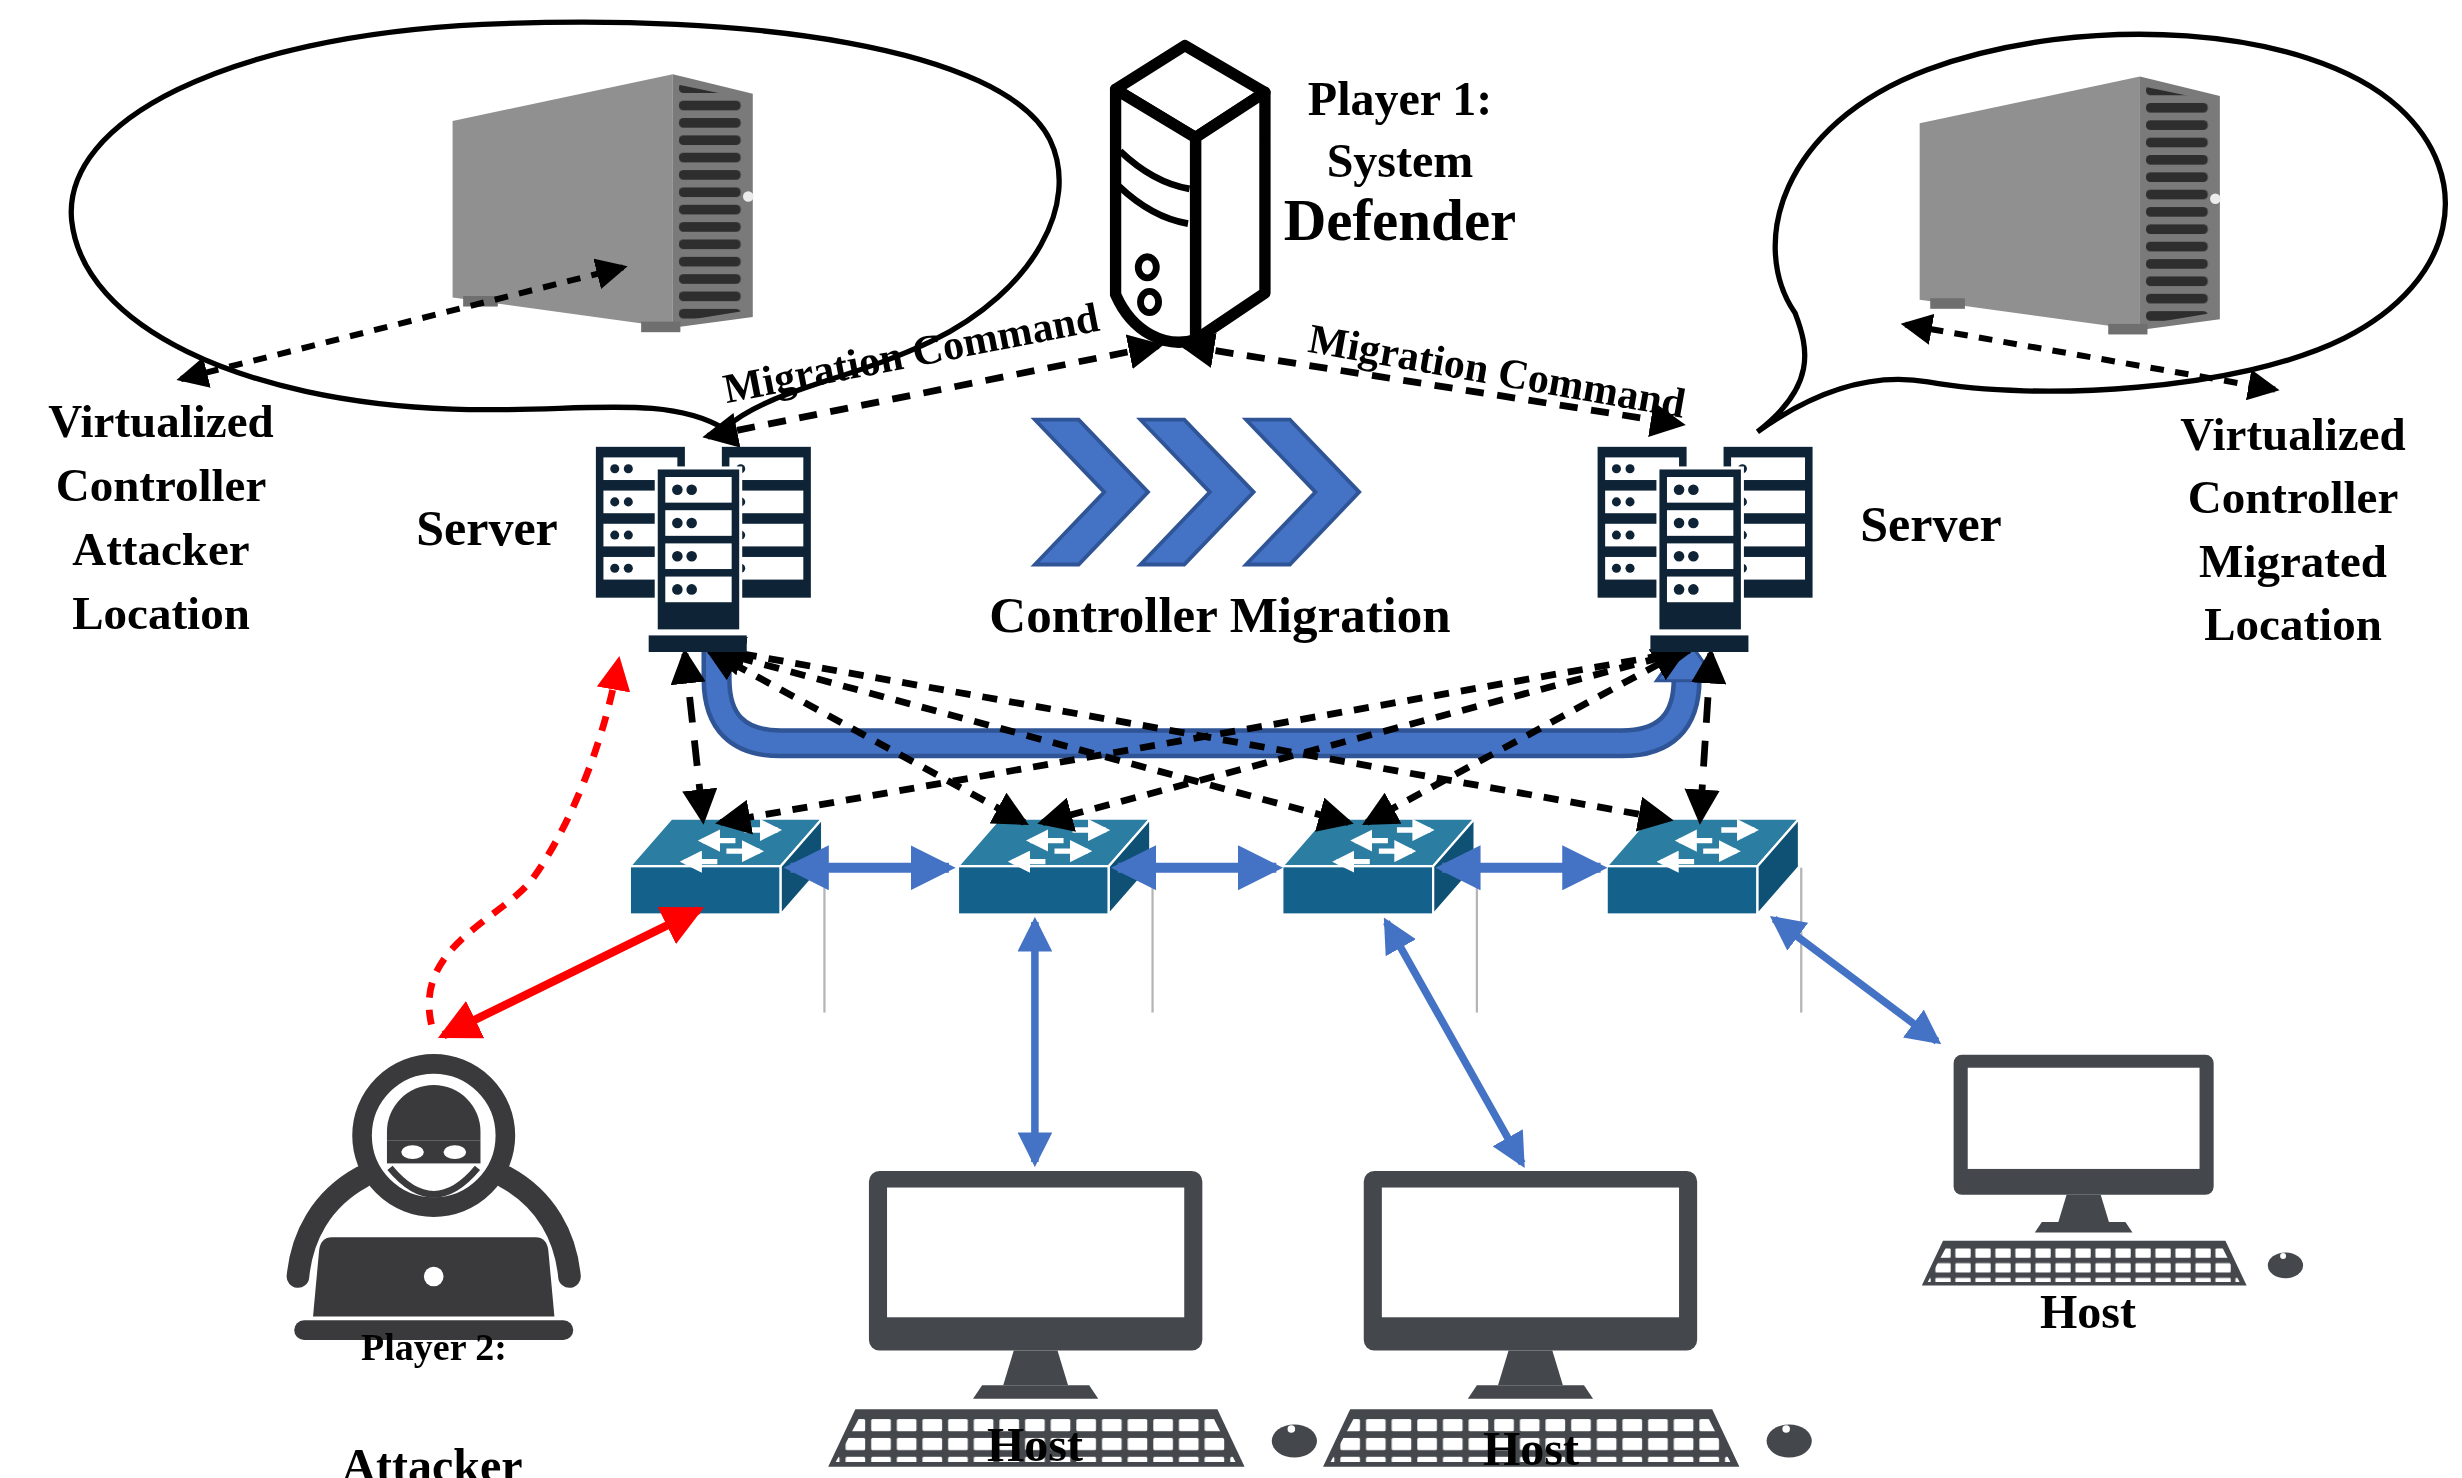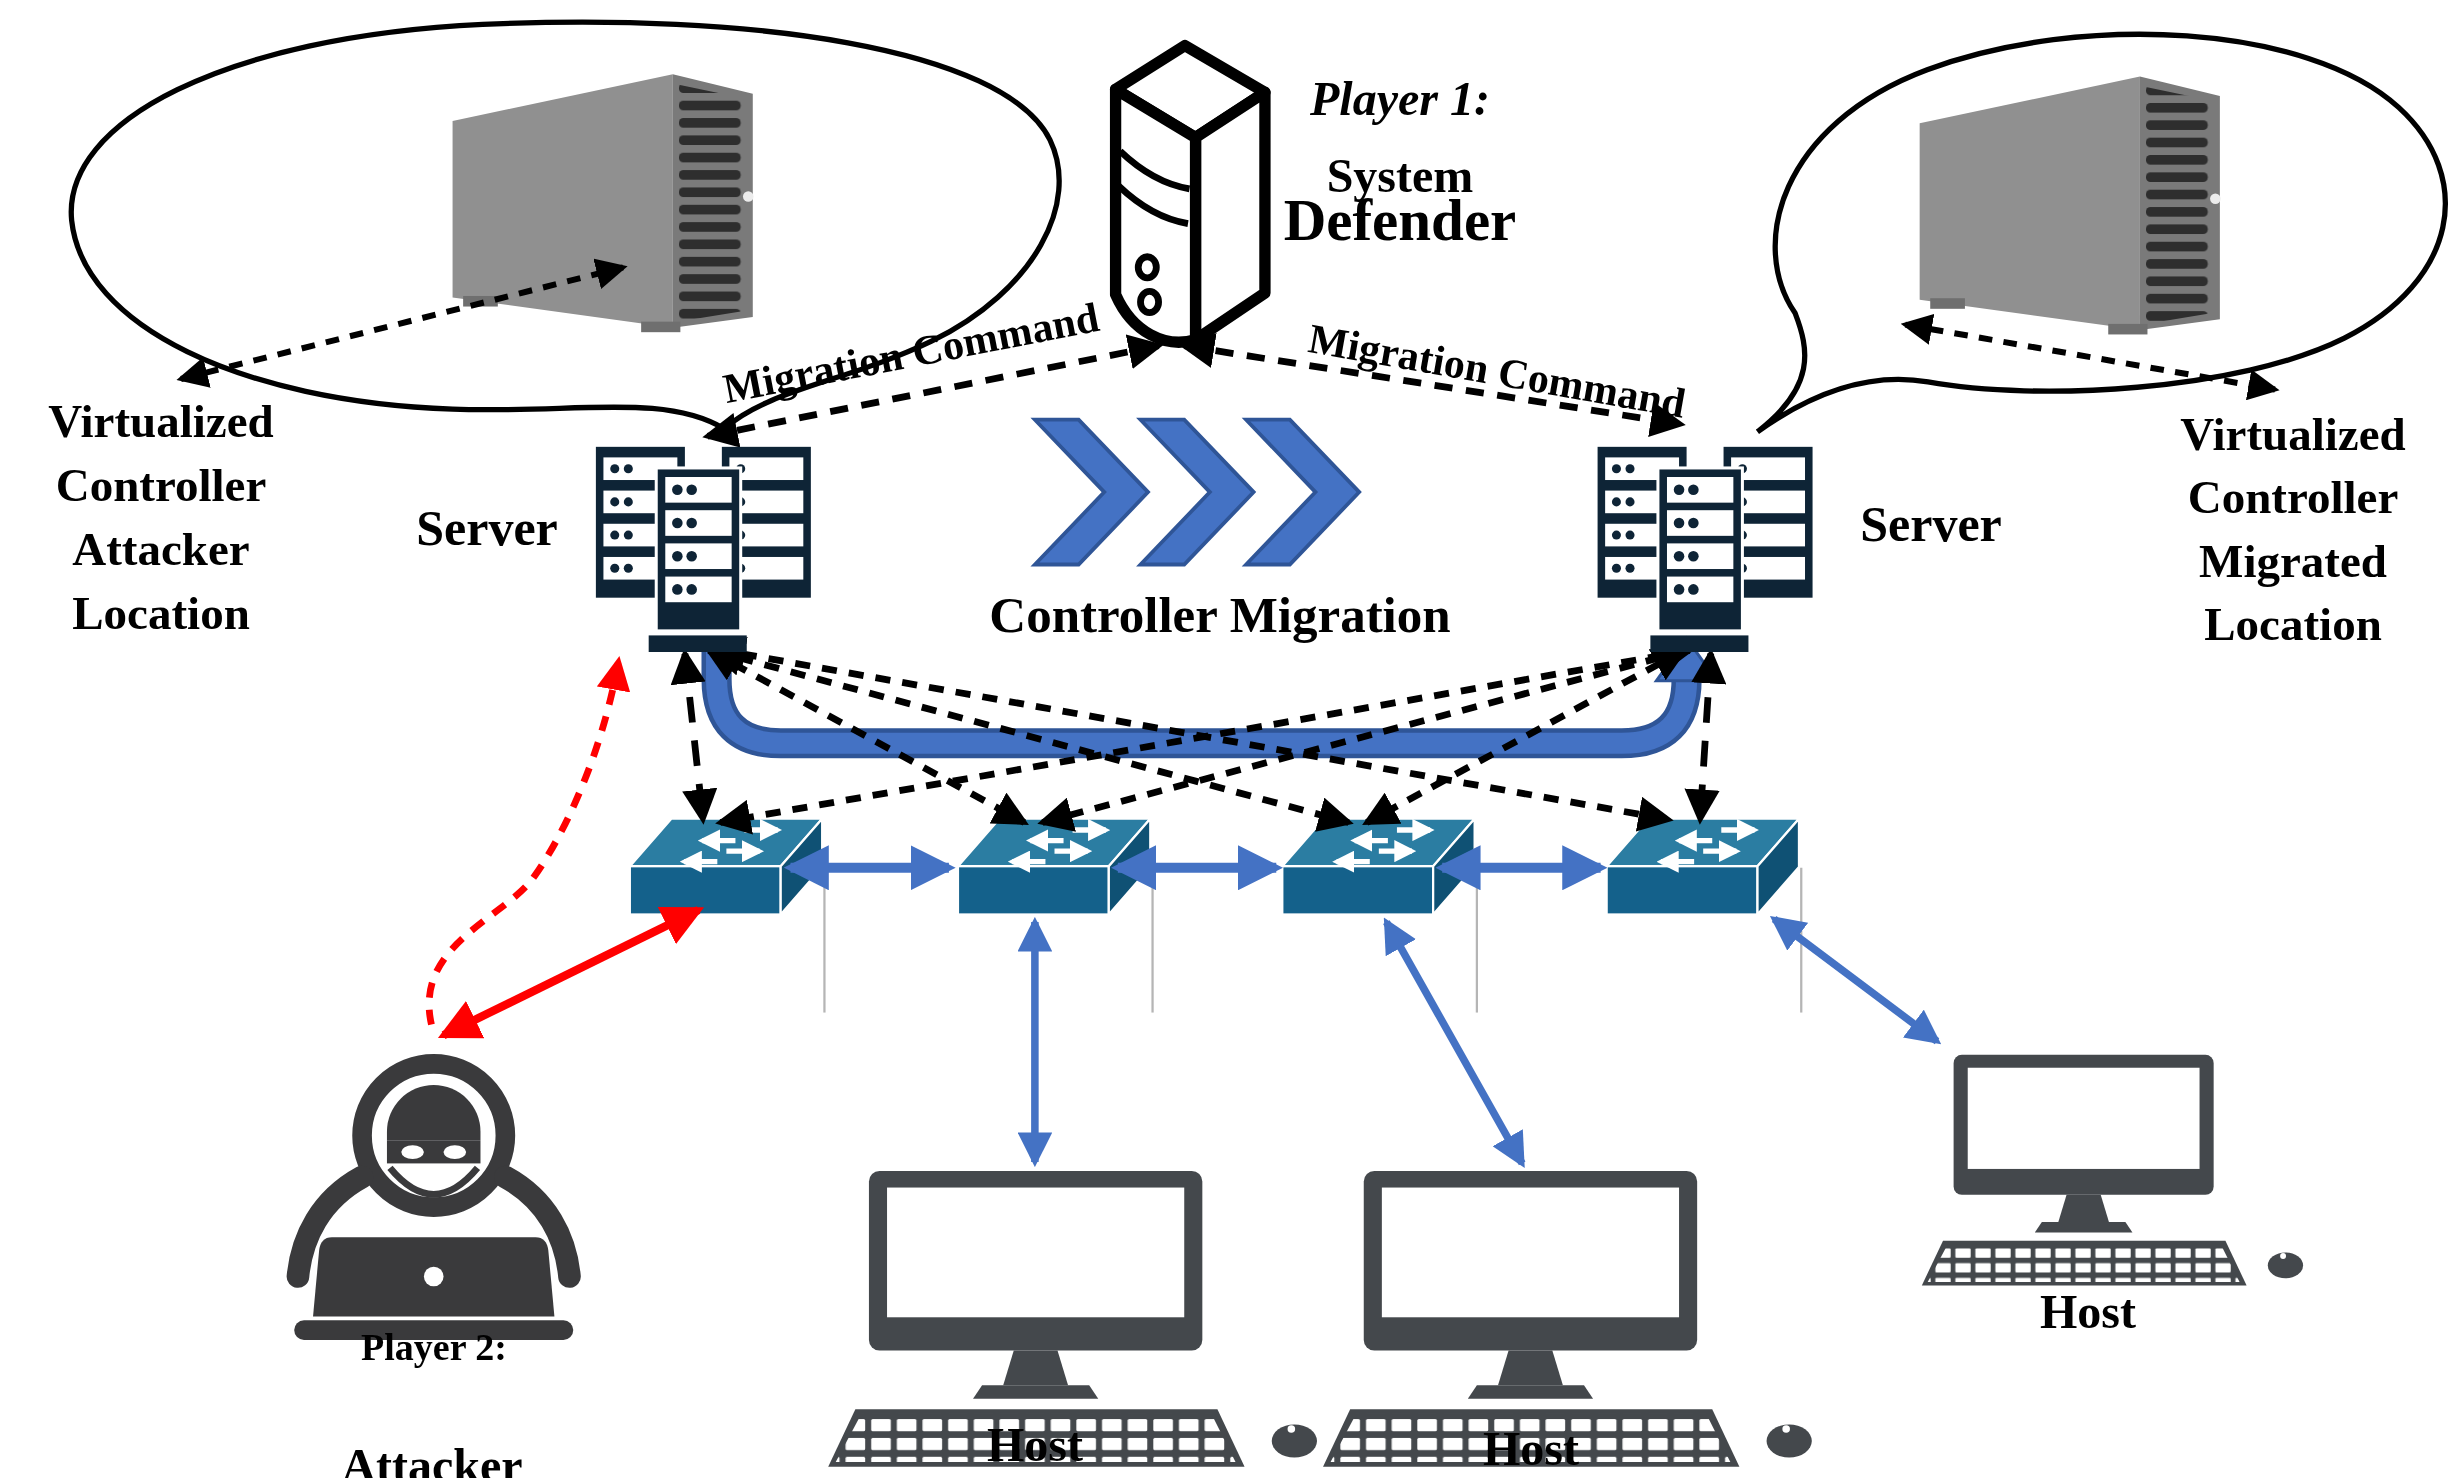--- a/index.html
+++ b/index.html
@@ -196,22 +196,22 @@
     <path d="M95,-40 C150,-10 175,40 180,92" style="fill:none;stroke:var(--attacker_dark);stroke-width:30;stroke-linecap:round"></path>
     <path d="M-135,40 L135,40 Q150,40 152,58 L160,145 L-160,145 L-152,58 Q-150,40 -135,40 Z" style="fill:var(--attacker_dark)"></path>
     <circle cx="0" cy="92" r="13" style="fill:#ffffff"></circle>
     <rect x="-185" y="150" width="370" height="26" rx="13" style="fill:var(--attacker_dark)"></rect>
   </g>
 
   <line x1="588" y1="1372" x2="926" y2="1206" style="stroke:var(--danger_red);stroke-width:11" marker-start="url(#mk-red)" marker-end="url(#mk-red)"></line>
   <path d="M 572,1358 C 548,1252 668,1218 708,1162 C 748,1106 798,1000 820,876" style="fill:none;stroke:var(--danger_red);stroke-width:9;stroke-dasharray:20 16" marker-end="url(#mk-red)"></path>
 </svg>
 
-<div class="lbl" style="left:1400px;top:98px;font-size:48px;font-style:italic;">Player 1:</div>
-<div class="lbl" style="left:1400px;top:160px;font-size:48px;margin-top:15px;">System</div>
+<div class="lbl" style="left:1400px;top:98px;font-size:48px;">Player 1:</div>
+<div class="lbl" style="left:1400px;top:160px;font-size:48px;">System</div>
 <div class="lbl" style="left:1400px;top:220px;font-size:59px;">Defender</div>
 
 <div class="lbl rotneg" style="left:911px;top:353px;font-size:42px;">Migration Command</div>
 <div class="lbl rotpos" style="left:1497px;top:371px;font-size:42px;">Migration Command</div>
 
 <div class="lbl" style="left:161px;top:421px;font-size:47px;">Virtualized</div>
 <div class="lbl" style="left:161px;top:485px;font-size:47px;">Controller</div>
 <div class="lbl" style="left:161px;top:549px;font-size:47px;">Attacker</div>
 <div class="lbl" style="left:161px;top:613px;font-size:47px;">Location</div>
 

